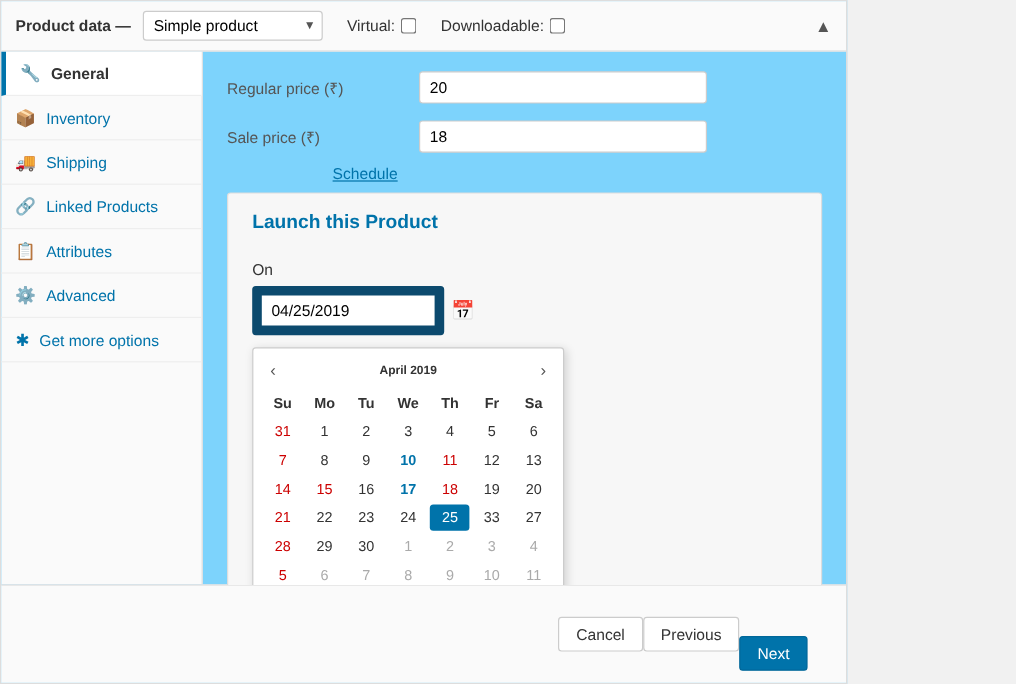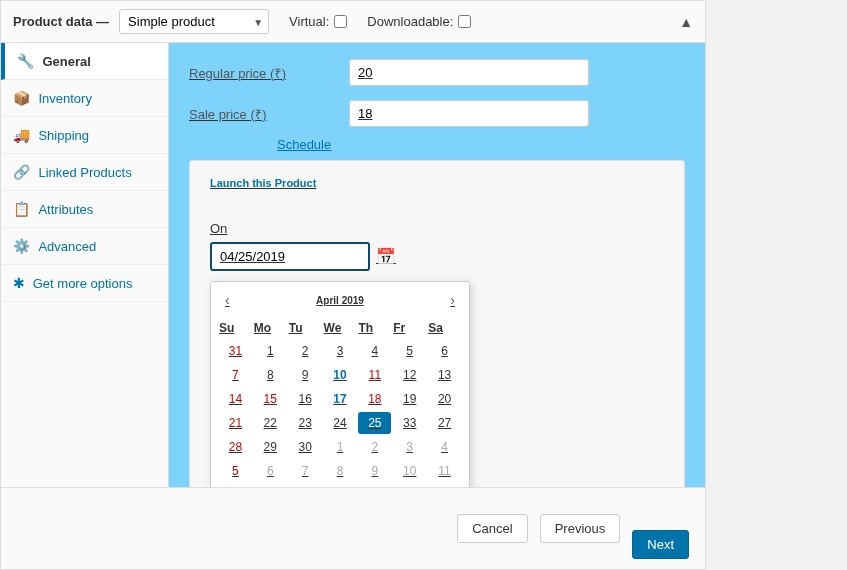--- a/index.html
+++ b/index.html
@@ -38,76 +38,76 @@
     }
     .sidebar-item {
       display: flex; align-items: center; gap: 8px;
       padding: 10px 12px; cursor: pointer; font-size: 13px;
       border-bottom: 1px solid #eee; color: #0073aa;
     }
     .sidebar-item.active { background: #fff; color: #333; font-weight: bold; border-left: 4px solid #0073aa; }
     .sidebar-item .icon { font-size: 14px; }
 
     
-    .content-area { flex: 1; padding: 16px 20px; overflow-y: auto; position: relative; text-decoration: underline; }
+    .content-area { flex: 1; padding: 16px 20px; overflow-y: auto; position: relative; }
 
     .form-row { display: flex; align-items: center; margin-bottom: 14px; }
     .form-label { width: 160px; font-size: 13px; color: #555; }
     .form-input {
       width: 240px; padding: 5px 8px; border: 1px solid #ccc;
       border-radius: 3px; font-size: 13px;
     }
     .schedule-link { color: #0073aa; text-decoration: underline; cursor: pointer; font-size: 13px; margin-left: 88px; display: block; margin-top: -4px; }
 
     
     .launch-section {
       background: #f7f7f7; border: 1px solid #ddd; border-radius: 3px;
       padding: 16px 20px; margin-top: 8px;
     }
-    .launch-title { color: #0073aa; font-size: 11px; font-weight: bold; margin-bottom: 32px; }
+    .launch-title { color: #0073aa; font-size: 16px; font-weight: bold; margin-bottom: 22px; }
 
     .datetime-row { display: flex; align-items: flex-start; gap: 30px; }
     .datetime-col { display: flex; flex-direction: column; gap: 6px; }
     .datetime-label { font-size: 13px; color: #333; }
     .date-input-wrapper { display: flex; align-items: center; gap: 4px; }
     .date-input {
-      width: 160px; padding: 5px 8px; border: 2px solid #0c4a6e;
+      width: 160px; padding: 5px 8px; border: 8px solid #0c4a6e;
       border-radius: 3px; font-size: 13px;
     }
     .time-input {
       width: 140px; padding: 5px 8px; border: 1px solid #ccc;
       border-radius: 3px; font-size: 13px; color: #aaa;
     }
     .icon-btn { background: none; border: none; cursor: pointer; font-size: 16px; color: #555; padding: 2px; }
 
     
     .calendar-container {
       background: #fff; border: 1px solid #ccc; border-radius: 3px;
       box-shadow: 2px 2px 8px rgba(0,0,0,0.15);
       width: 260px; margin-top: 4px;
       padding: 8px;
     }
     .cal-header { display: flex; align-items: center; justify-content: space-between; margin-bottom: 8px; }
     .cal-month { font-weight: bold; font-size: 10px; color: #333; }
     .cal-nav { background: none; border: none; cursor: pointer; font-size: 14px; color: #555; padding: 2px 6px; }
 
     .cal-grid { display: grid; grid-template-columns: repeat(7, 1fr); gap: 2px; }
-    .cal-day-header { text-align: left; font-size: 12px; font-weight: bold; color: #333; padding: 3px 0; }
+    .cal-day-header { text-align: center; font-size: 12px; font-weight: bold; color: #333; padding: 3px 0; }
     .cal-day {
       text-align: center; font-size: 12px; padding: 4px 2px;
       cursor: pointer; border-radius: 3px;
     }
     .cal-day.other-month { color: #aaa; }
     .cal-day.weekend { color: #cc0000; }
     .cal-day.today { background: #0073aa; color: #fff; border-radius: 3px; }
 
     
     .bottom-bar {
       display: flex; justify-content: flex-end; align-items: center;
-      gap: 12px; padding: 10px 16px; border-top: 1px solid #ddd;
+      gap: 0; padding: 10px 32px; border-top: 1px solid #ddd;
       background: #fafafa;
     }
     .btn { padding: 6px 14px; border-radius: 3px; font-size: 13px; cursor: pointer; border: 1px solid #ccc; }
     .btn-cancel { background: #fff; color: #333; }
     .btn-prev { background: #fff; color: #333; }
     .btn-next { background: #0073aa; color: #fff; border-color: #006799; margin-top: 32px; }
   </style>
 </head>
 <body>
 

